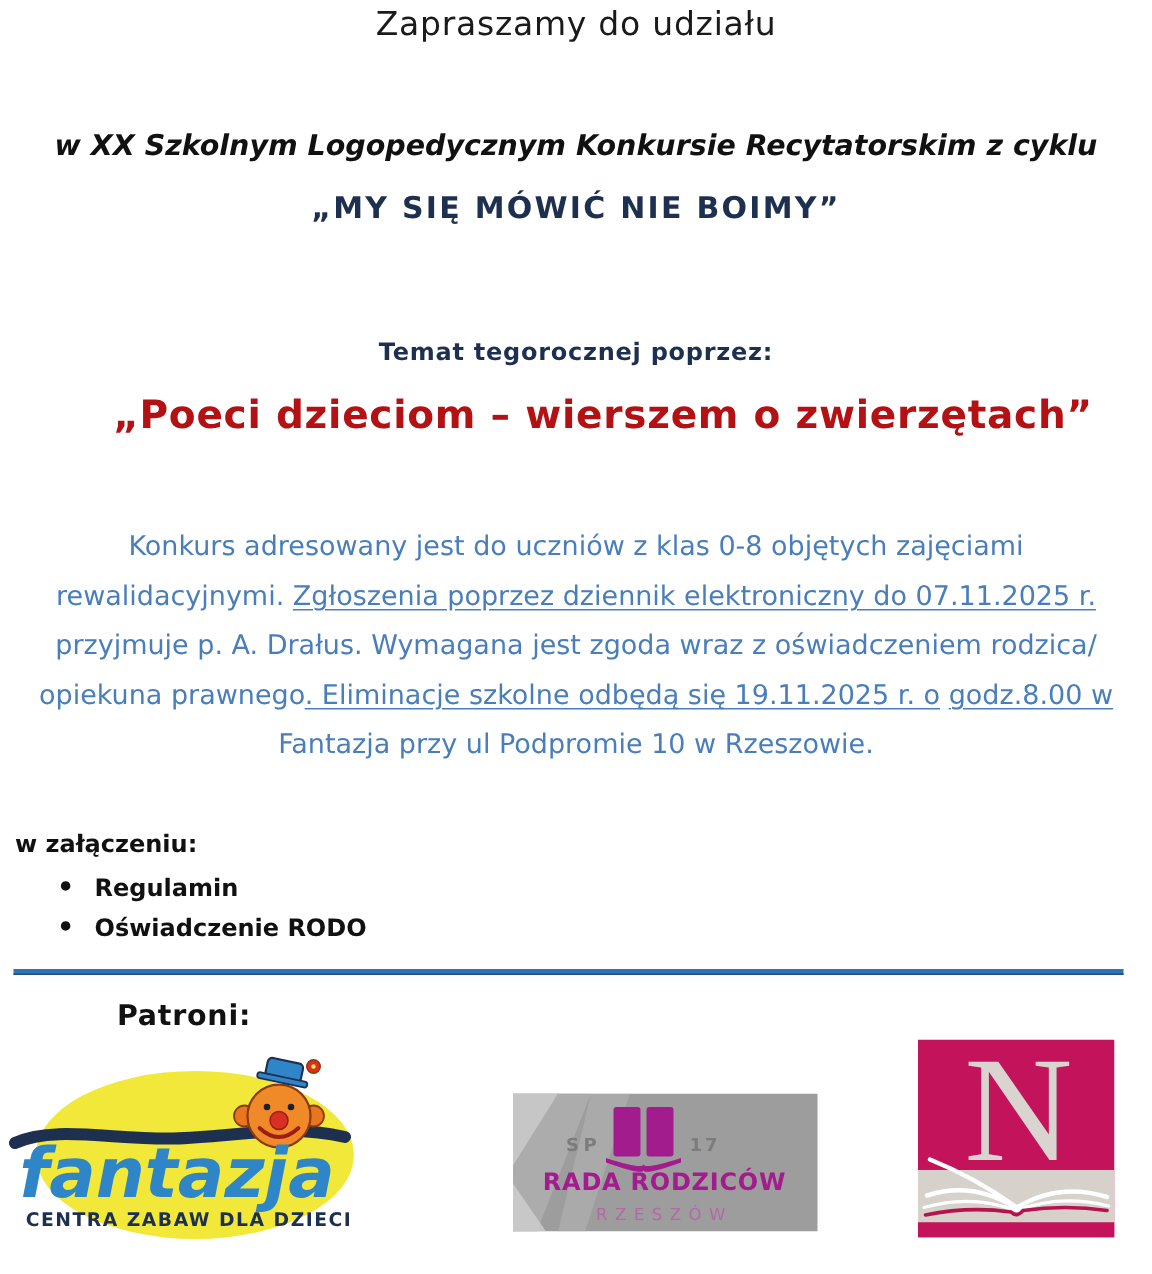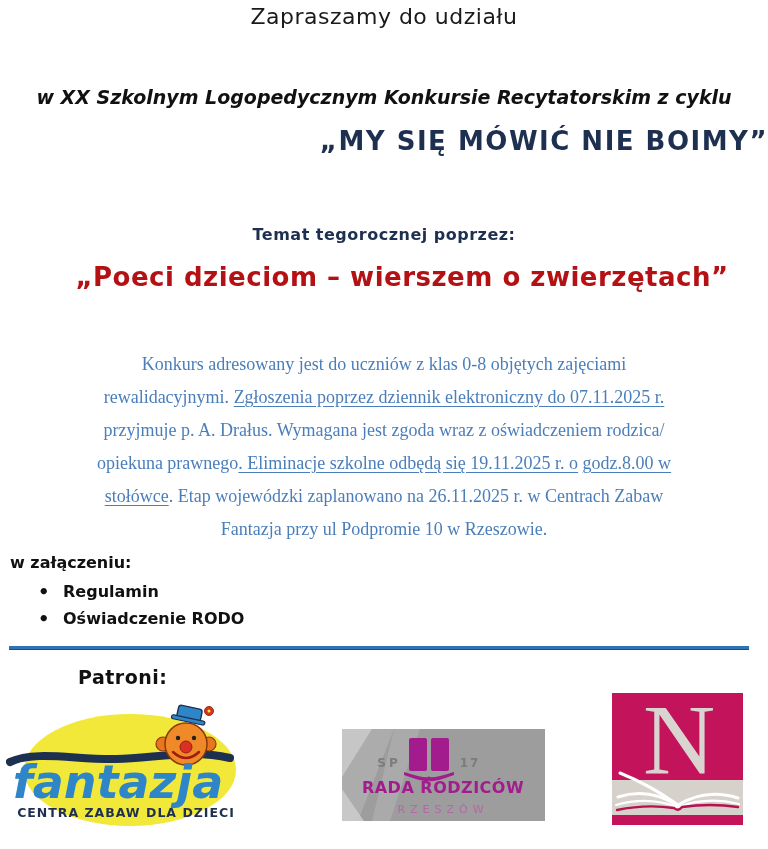--- a/index.html
+++ b/index.html
@@ -11,31 +11,30 @@
     background:#ffffff;
     font-family:"DejaVu Sans", sans-serif;
     overflow:hidden;
     border-radius:28px;
   }
   .center { text-align:center; width:100%; }
   .abs { position:absolute; left:0; }
 
   .invite-line   { top:4px;  font-size:22px; color:#1a1a1a; letter-spacing:0.5px; }
   .contest-line  { top:86px; font-size:19px; font-weight:bold; font-style:italic; color:#111; }
-  .contest-title { top:126px; font-size:26px; font-weight:bold; color:#1E3050; letter-spacing:1.5px;text-align:right; }
+  .contest-title { top:126px; font-size:20px; font-weight:bold; color:#1E3050; letter-spacing:1.5px; }
   .theme-label   { top:225px; font-size:16px; font-weight:bold; color:#1E3050; letter-spacing:0.5px; }
   .theme-title   { top:262px; font-size:26px; font-weight:bold; color:#B41114; letter-spacing:0.5px;padding-left:36px; }
 
   .body-par {
     top:348px;
     font-size:18px; line-height:33px;
     color:#4A7EBB;
     text-align:center;
     padding:0 6px;
-    font-family:Liberation Serif, serif;
   }
   .body-par .line { white-space:nowrap; }
   .body-par .u { text-decoration:underline; text-underline-offset:3px; }
 
   .attach-label { top:553px; left:10px; font-size:16px; font-weight:bold; color:#111; position:absolute; }
   .attach-list  { top:578px; left:38px; position:absolute; list-style:none; }
   .attach-list li {
     font-size:16px; font-weight:bold; color:#111;
     line-height:27px; padding-left:25px; position:relative;
   }
@@ -70,21 +69,20 @@
 
   <div class="abs center theme-label">Temat tegorocznej poprzez:</div>
 
   <div class="abs center theme-title">„Poeci dzieciom – wierszem o zwierzętach”</div>
 
   <div class="abs center body-par" id="body-par">
       <div class="line"><span>Konkurs adresowany jest do uczniów z klas 0-8 objętych zajęciami</span></div>
       <div class="line"><span>rewalidacyjnymi. </span><span class="u">Zgłoszenia poprzez dziennik elektroniczny do 07.11.2025 r.</span></div>
       <div class="line"><span>przyjmuje p. A. Drałus. Wymagana jest zgoda wraz z oświadczeniem rodzica/</span></div>
       <div class="line"><span>opiekuna prawnego</span><span class="u">. Eliminacje szkolne odbędą się 19.11.2025 r. o</span><span> </span><span class="u">godz.8.00 w</span></div>
-      <div class="line"><span class="u">stołówce</span><span>. Etap wojewódzki zaplanowano na 26.11.2025 r. w Centrach Zabaw</span></div>
       <div class="line"><span>Fantazja przy ul Podpromie 10 w Rzeszowie.</span></div>
     </div>
 
   <div class="attach-label">w załączeniu:</div>
   <ul class="attach-list" id="attach-list">
       <li>Regulamin</li>
       <li>Oświadczenie RODO</li>
     </ul>
 
   <div class="divider"></div>

